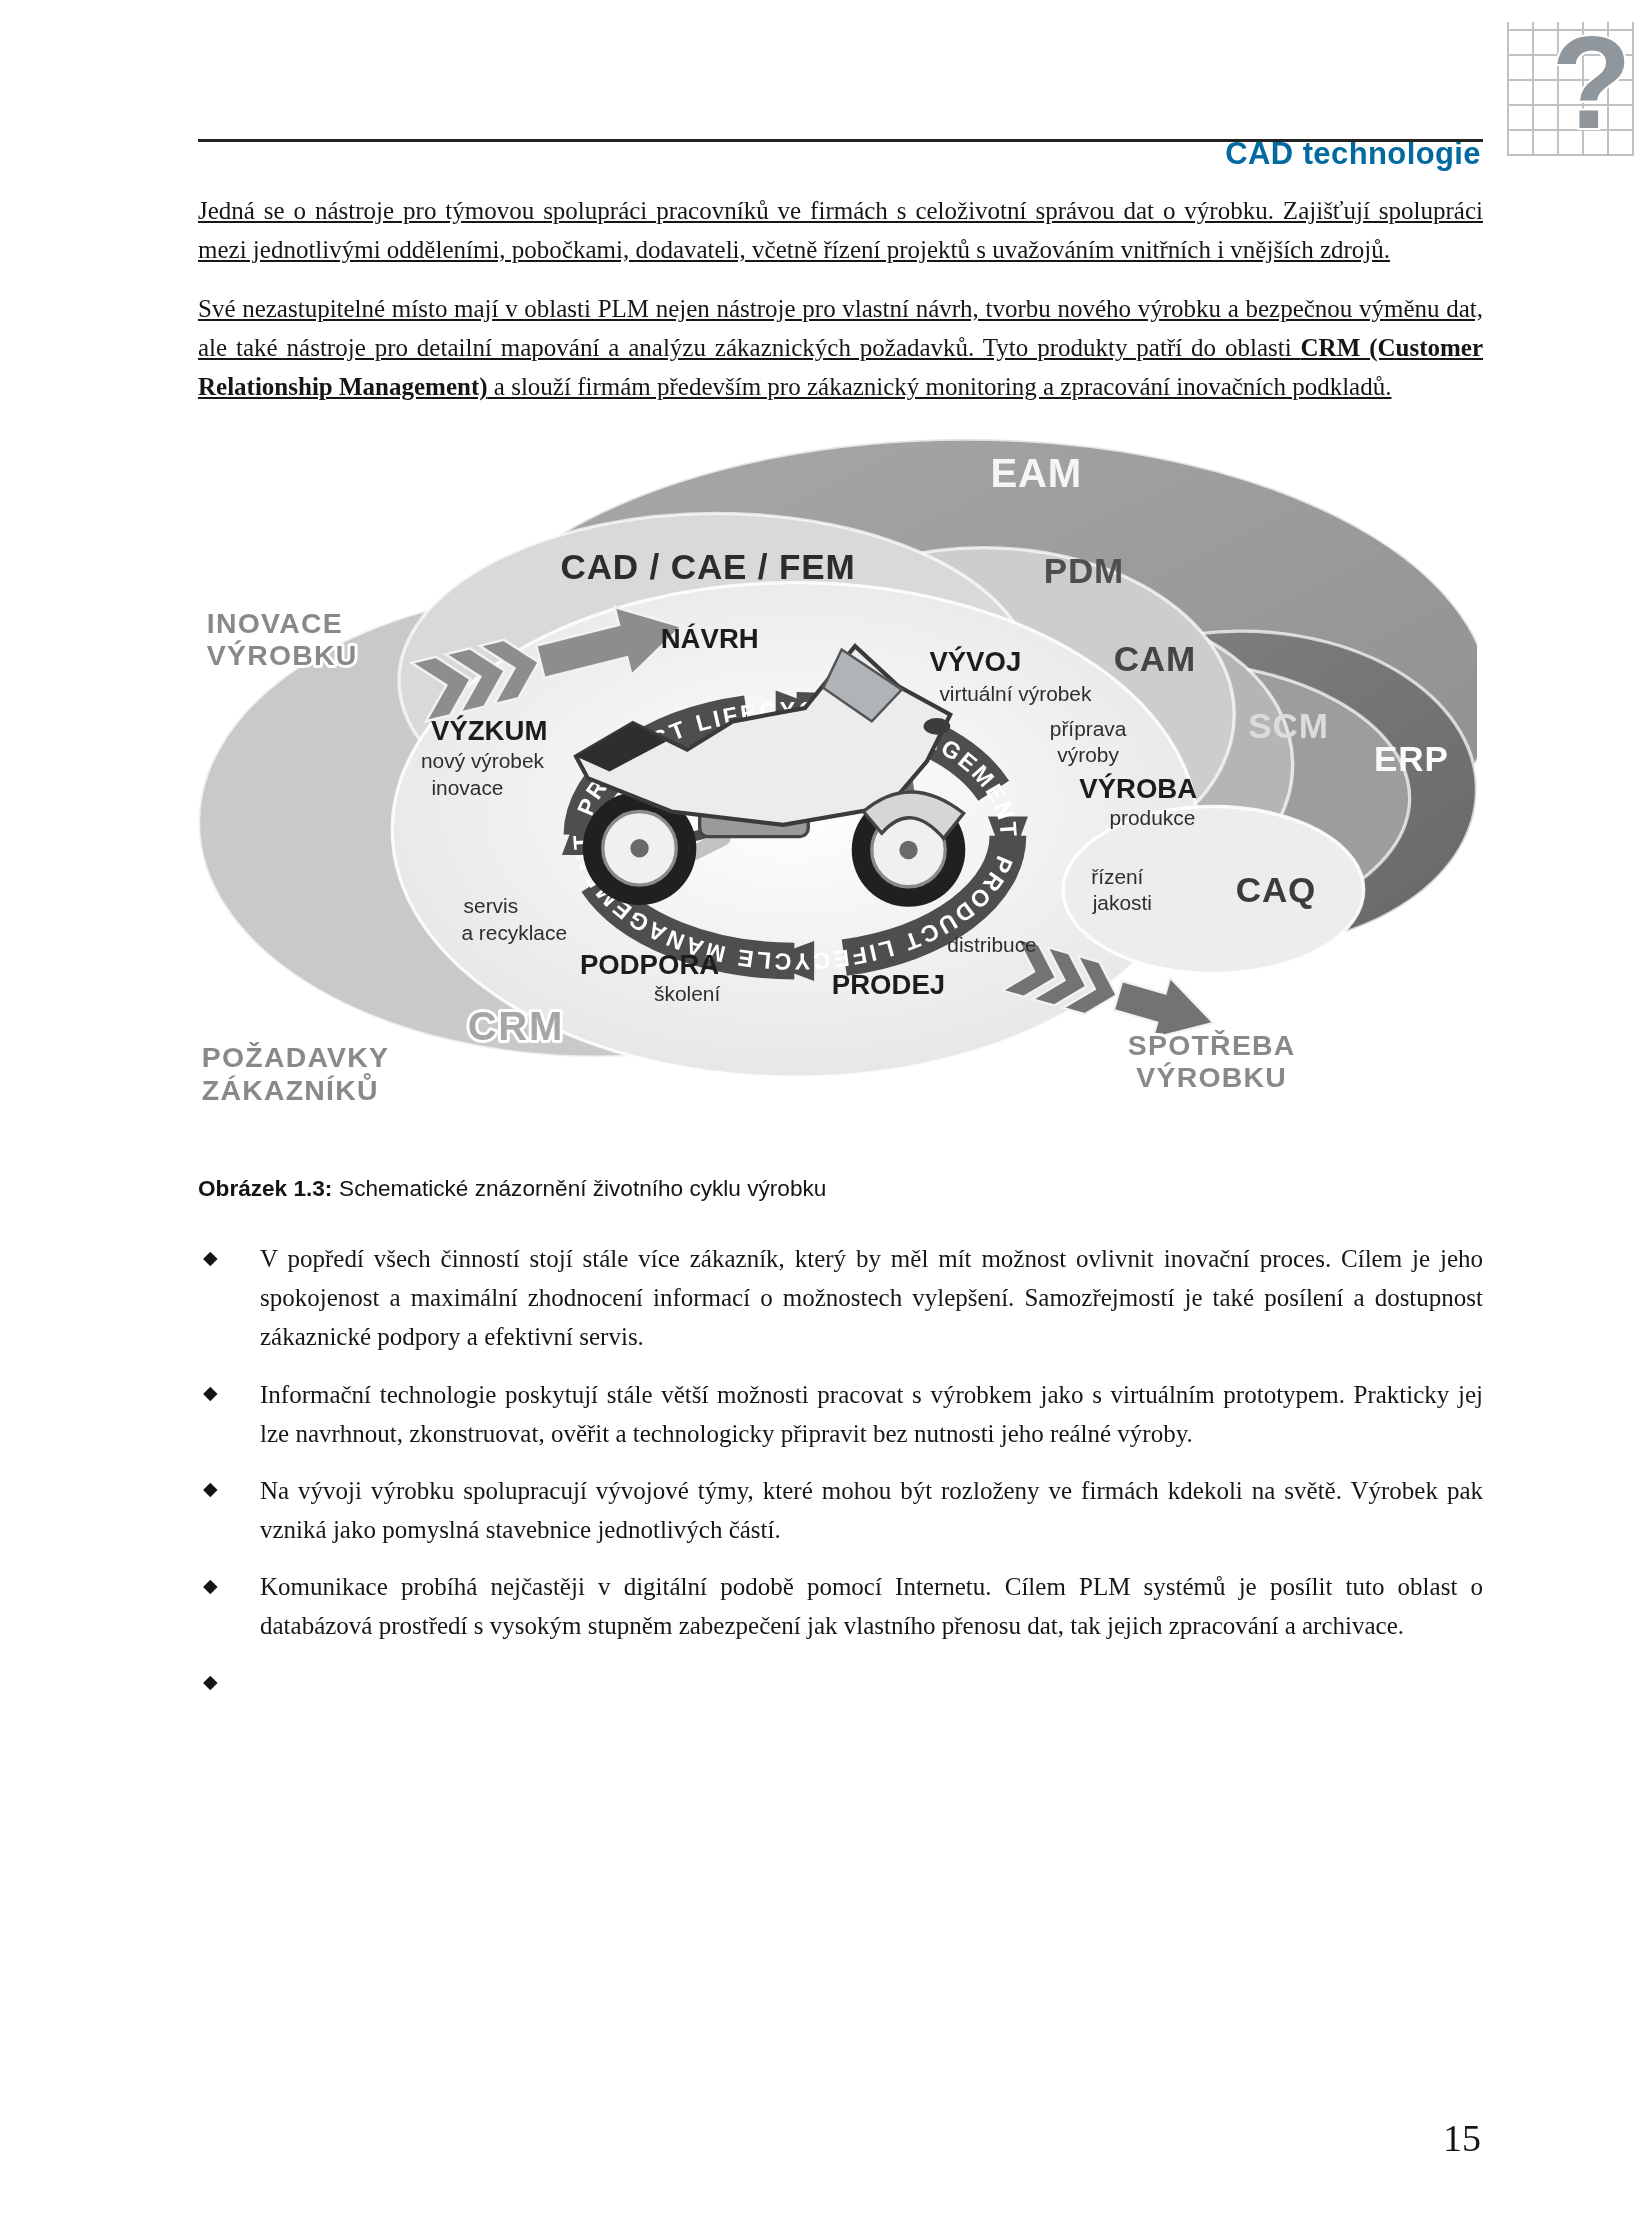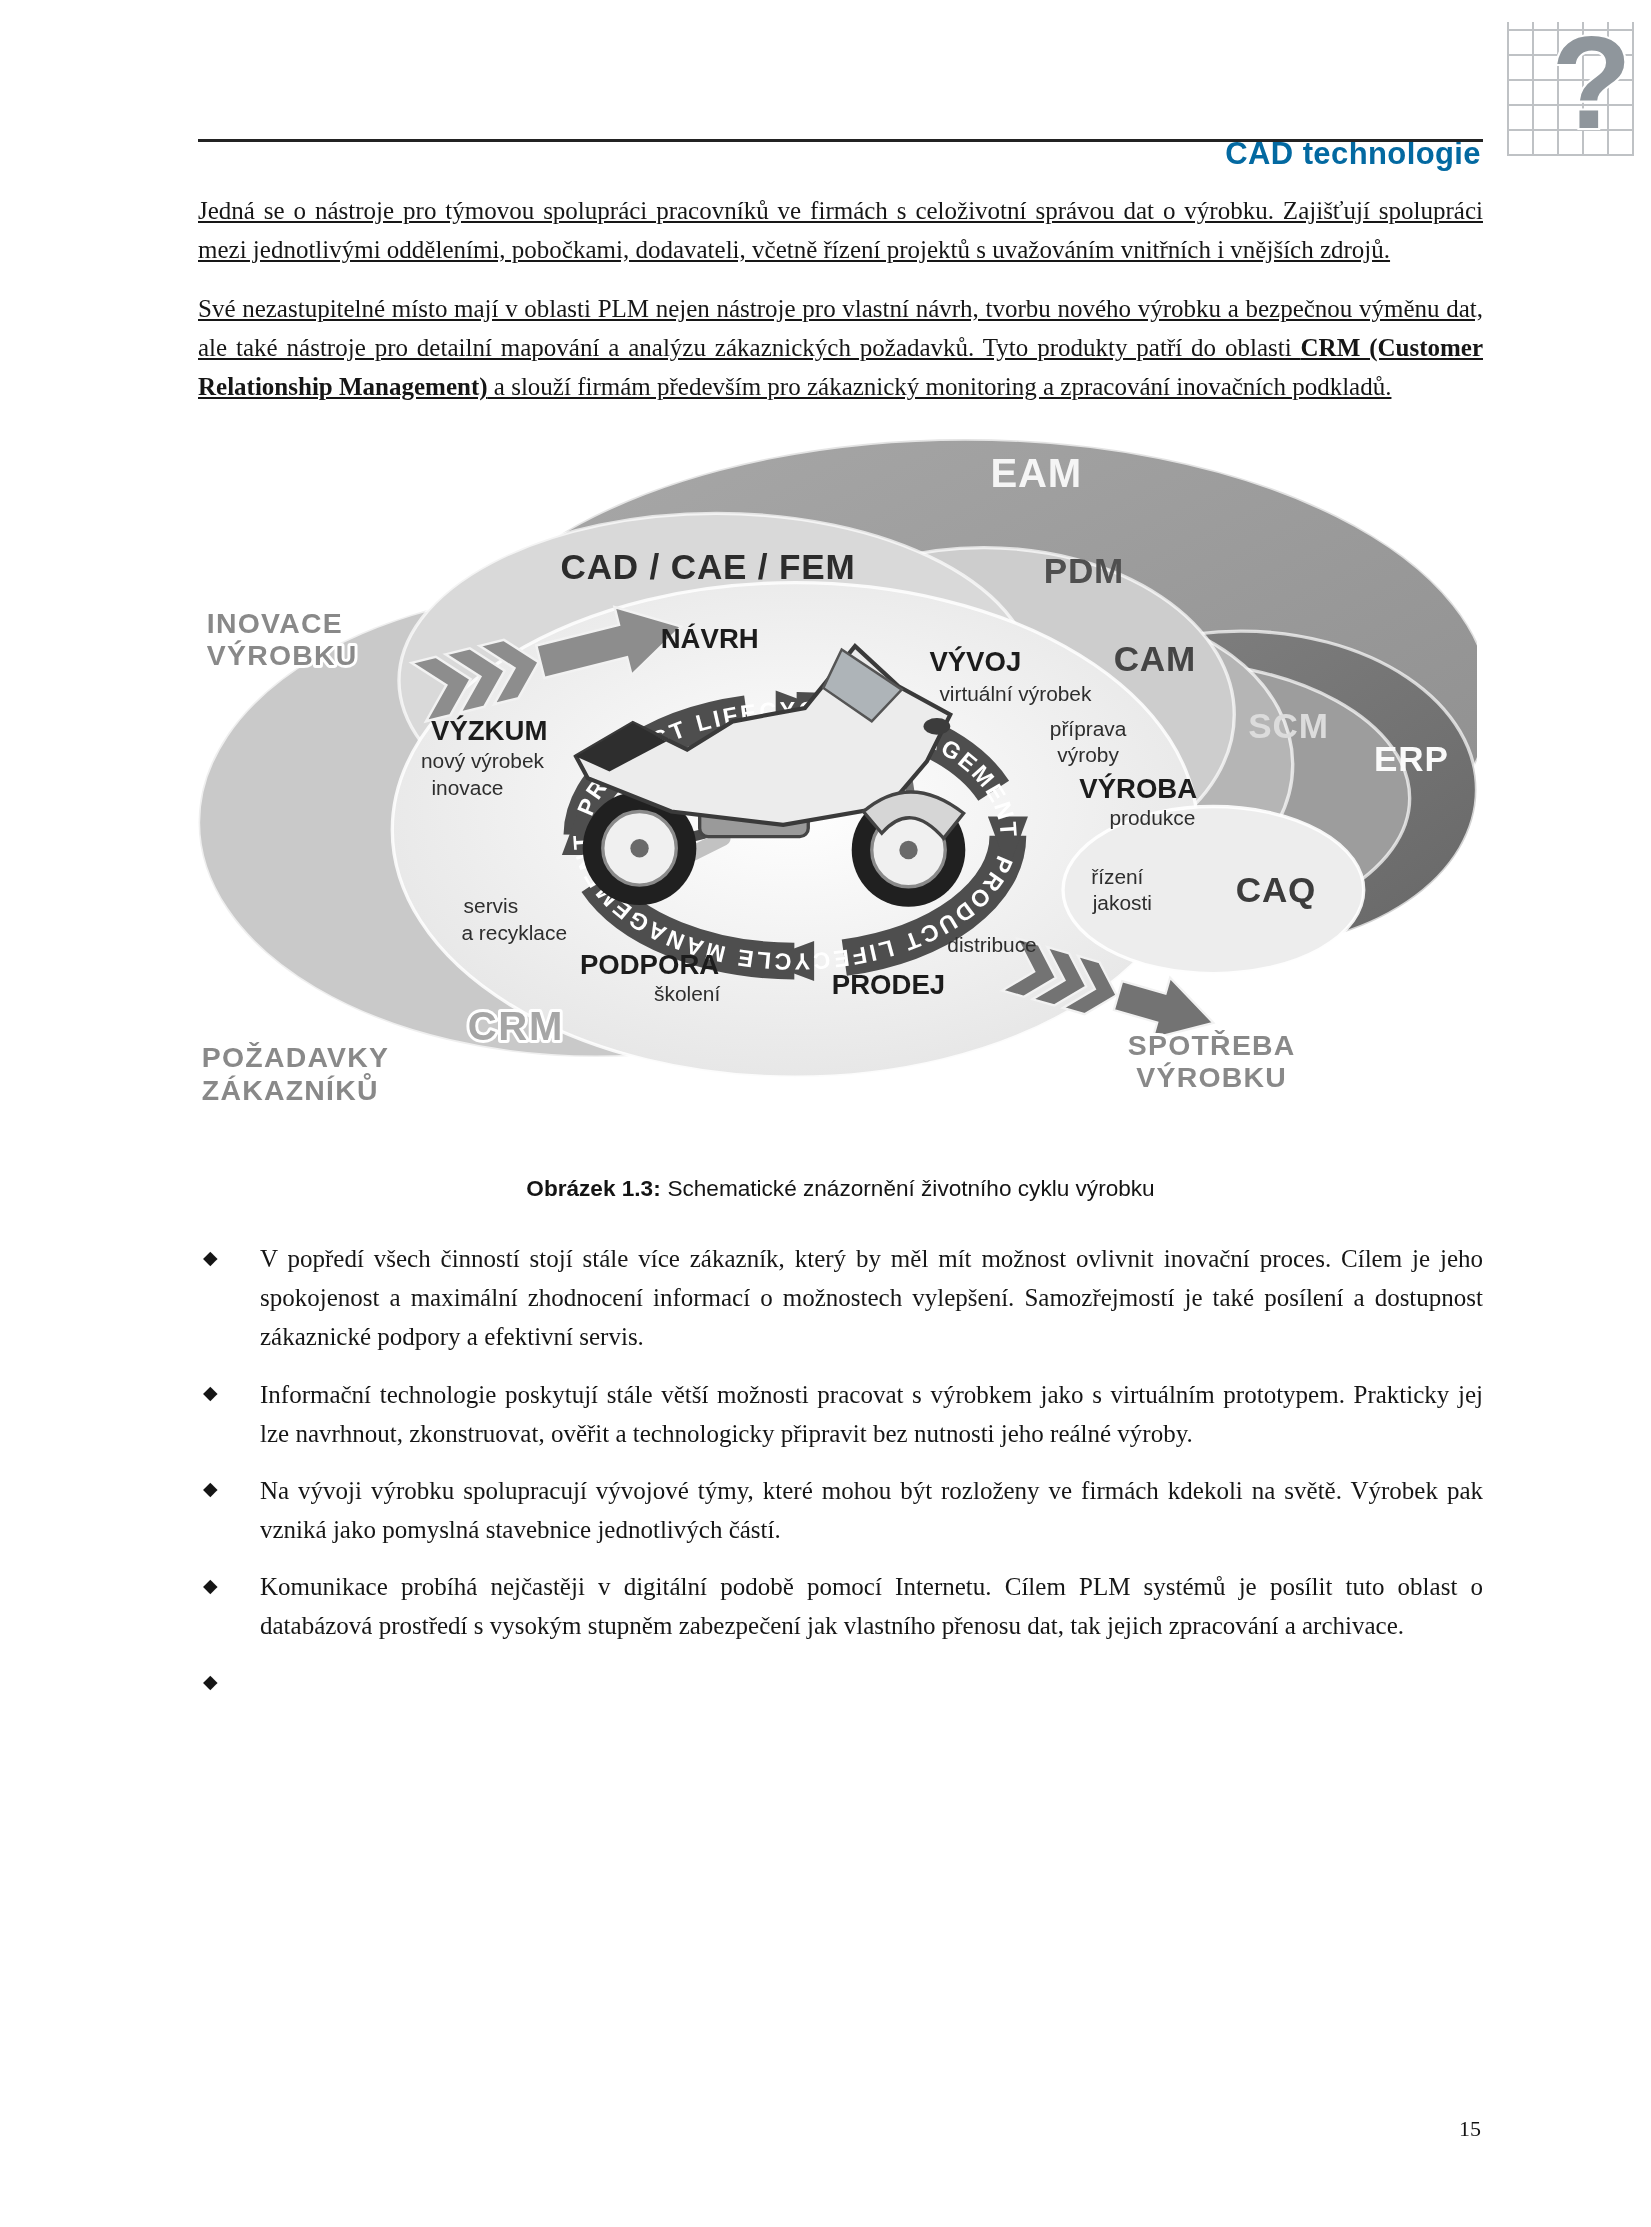--- a/index.html
+++ b/index.html
@@ -24,33 +24,33 @@
   
   .content{position:absolute;top:191px;left:198px;width:1285px;
       font-size:25px;line-height:1.56;text-align:justify;}
   .para{margin:0 0 20px 0;text-decoration:underline;}
   .para strong{font-weight:bold;}
 
   
   .figure{margin:33px 0 5px 0;width:1279px;height:710px;position:relative;}
   .figure svg{display:block;}
 
-  .caption{font-family:"Liberation Sans",sans-serif;font-size:22.6px;text-align:center;
+  .caption{font-family:"Liberation Sans",sans-serif;font-size:22.6px;text-align:left;
       margin:22px 0 33px 0;color:#141414;}
   .caption strong{font-weight:bold;}
   .caption .cap-text{margin-left:6.7px;}
 
   
   .bullets{list-style:none;margin:0 0 22px 0;padding:0;}
   .bullets li{position:relative;padding-left:62px;margin:0 0 18.4px 0;}
   .diamond{position:absolute;left:5px;top:3.3px;font-family:"DejaVu Sans",sans-serif;
       font-size:19px;color:#151515;}
   .closing{margin-top:5px;}
 
-  .page-number{position:absolute;top:2116px;right:171px;font-size:22px;color:#141414;margin-left:16px;}
+  .page-number{position:absolute;top:2116px;right:171px;font-size:38px;color:#141414;margin-left:16px;}
 
   
   .ds{font-family:"Liberation Sans",sans-serif;}
   .sys48{font-size:48px;font-weight:bold;letter-spacing:1px;}
   .sys42{font-size:42px;font-weight:bold;letter-spacing:1px;}
   .stageB{font-size:33px;font-weight:bold;fill:#1c1c1c;}
   .stageS{font-size:25px;fill:#2e2e2e;}
   .outerL{font-size:34px;font-weight:bold;fill:#898989;letter-spacing:1.5px;
       paint-order:stroke;stroke:#ffffff;stroke-width:7px;stroke-linejoin:round;}
   .ringT{font-size:28px;font-weight:bold;fill:#ffffff;letter-spacing:4px;}

